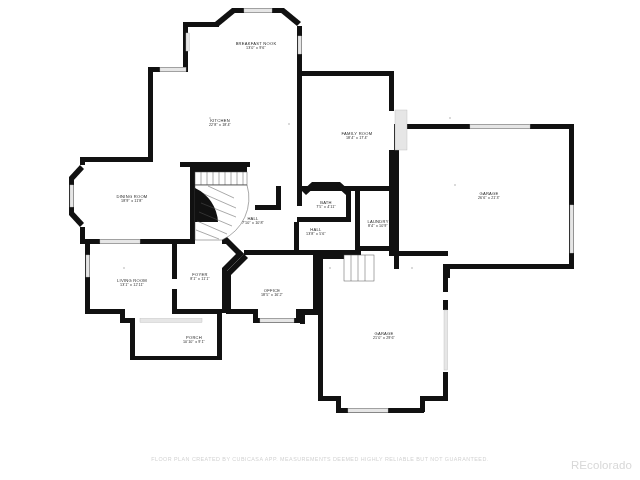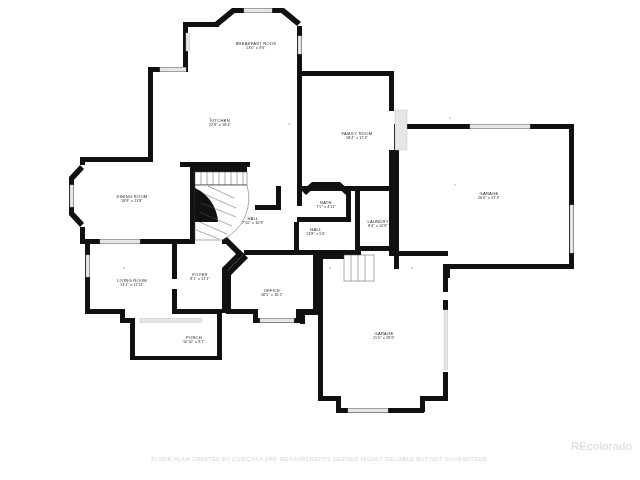--- a/index.html
+++ b/index.html
@@ -56,21 +56,21 @@
     top: 456px;
     text-align: center;
     font-size: 5.4px;
     letter-spacing: 0.45px;
     color: #d2d2d2;
     font-family: "Liberation Sans", sans-serif;
   }
   #brand-logo {
     position: absolute;
     right: 8px;
-    top: 440px;
+    top: 459px;
     font-size: 11.5px;
     letter-spacing: 0.1px;
     color: #d8d8d8;
     font-family: "Liberation Sans", sans-serif;
   }
 </style>
 </head>
 <body>
 
 <div id="floorplan-page">

